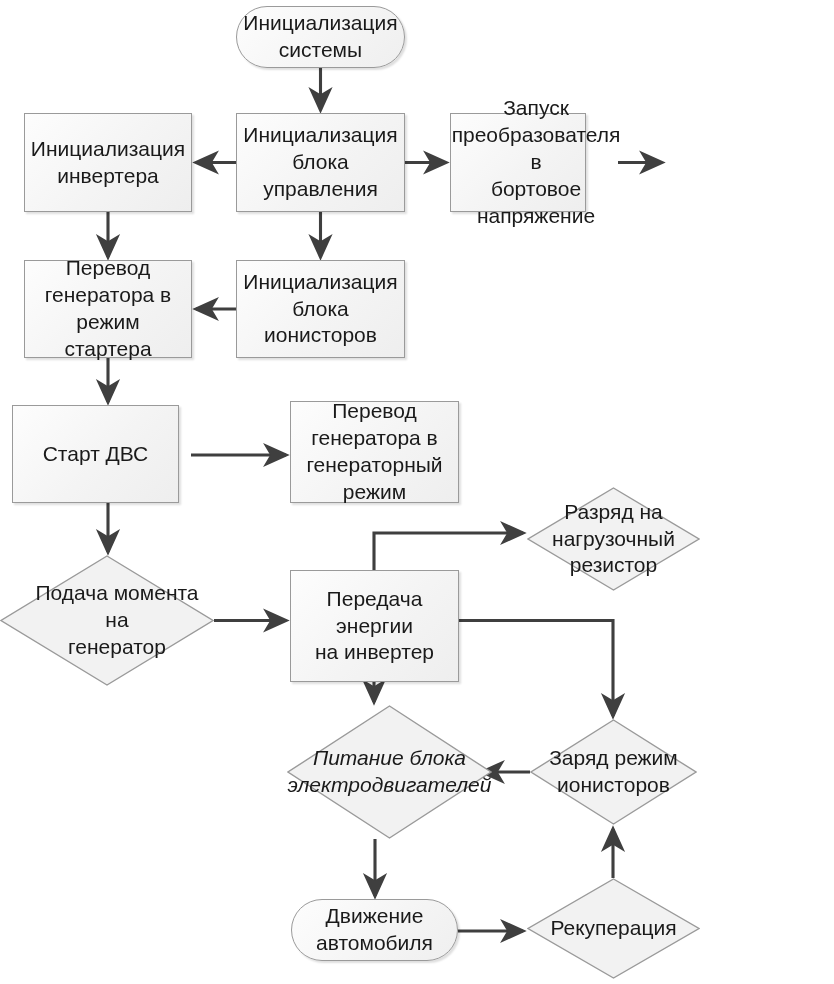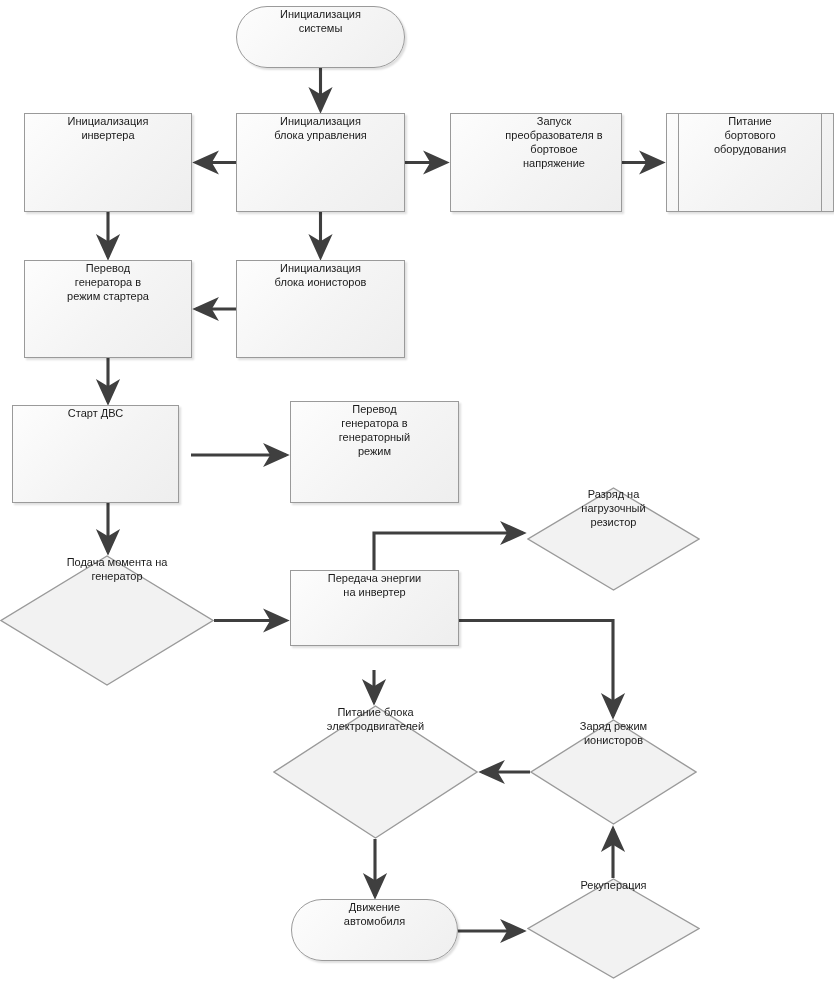--- a/index.html
+++ b/index.html
@@ -20,24 +20,25 @@
     left: 0;
     top: 0;
     width: 834px;
     height: 984px;
     pointer-events: none;
   }
   .node {
     position: absolute;
     box-sizing: border-box;
     display: flex;
+    align-items: center;
     justify-content: center;
     text-align: center;
     color: #1a1a1a;
-    font-size: 11px;
+    font-size: 21px;
     line-height: 1.28;
     z-index: 2;
   }
   .node .lbl {
     padding: 0 6px;
     white-space: pre-line;
   }
 
   
   .shape-process {
@@ -145,32 +146,27 @@
   <div class="node shape-process" style="left:236px; top:113px; width:169px; height:99px;">
     <span class="lbl">Инициализация
 блока управления</span>
   </div>
 
   <div class="node shape-process" style="left:24px; top:113px; width:168px; height:99px;">
     <span class="lbl">Инициализация
 инвертера</span>
   </div>
 
-  <div class="node shape-process" style="left:450px; top:113px; width:172px; height:99px;padding-left:36px;">
+  <div class="node shape-process" style="left:450px; top:113px; width:136px; height:99px;padding-left:36px;">
     <span class="lbl">Запуск
 преобразователя в
 бортовое
 напряжение</span>
   </div>
 
-  <div class="node shape-predefined" style="left:666px; top:113px; width:168px; height:99px;">
-    <span class="lbl">Питание
-бортового
-оборудования</span>
-  </div>
 
   <div class="node shape-process" style="left:24px; top:260px; width:168px; height:98px;">
     <span class="lbl">Перевод
 генератора в
 режим стартера</span>
   </div>
 
   <div class="node shape-process" style="left:236px; top:260px; width:169px; height:98px;">
     <span class="lbl">Инициализация
 блока ионисторов</span>
@@ -197,26 +193,26 @@
   </div>
 
   <div class="node shape-decision" style="left:0px; top:555px; width:214px; height:131px;padding-left:20px;">
     <svg class="dia" viewBox="0 0 214 131" preserveAspectRatio="none">
       <polygon points="107,1 213,65.5 107,130 1,65.5" fill="#f2f2f2" stroke="#9a9a9a" stroke-width="1.4"></polygon>
     </svg>
     <span class="lbl">Подача момента на
 генератор</span>
   </div>
 
-  <div class="node shape-process" style="left:290px; top:570px; width:169px; height:76px;">
+  <div class="node shape-process" style="left:290px; top:570px; width:169px; height:112px;">
     <span class="lbl">Передача энергии
 на инвертер</span>
   </div>
 
-  <div class="node shape-decision" style="left:273px; top:705px; width:205px; height:134px;">
+  <div class="node shape-decision" style="left:287px; top:705px; width:205px; height:134px;font-style:italic;">
     <svg class="dia" viewBox="0 0 205 134" preserveAspectRatio="none">
       <polygon points="102.5,1 204,67 102.5,133 1,67" fill="#f2f2f2" stroke="#9a9a9a" stroke-width="1.4"></polygon>
     </svg>
     <span class="lbl">Питание блока
 электродвигателей</span>
   </div>
 
   <div class="node shape-decision" style="left:530px; top:719px; width:167px; height:106px;">
     <svg class="dia" viewBox="0 0 167 106" preserveAspectRatio="none">
       <polygon points="83.5,1 166,53 83.5,105 1,53" fill="#f2f2f2" stroke="#9a9a9a" stroke-width="1.4"></polygon>

